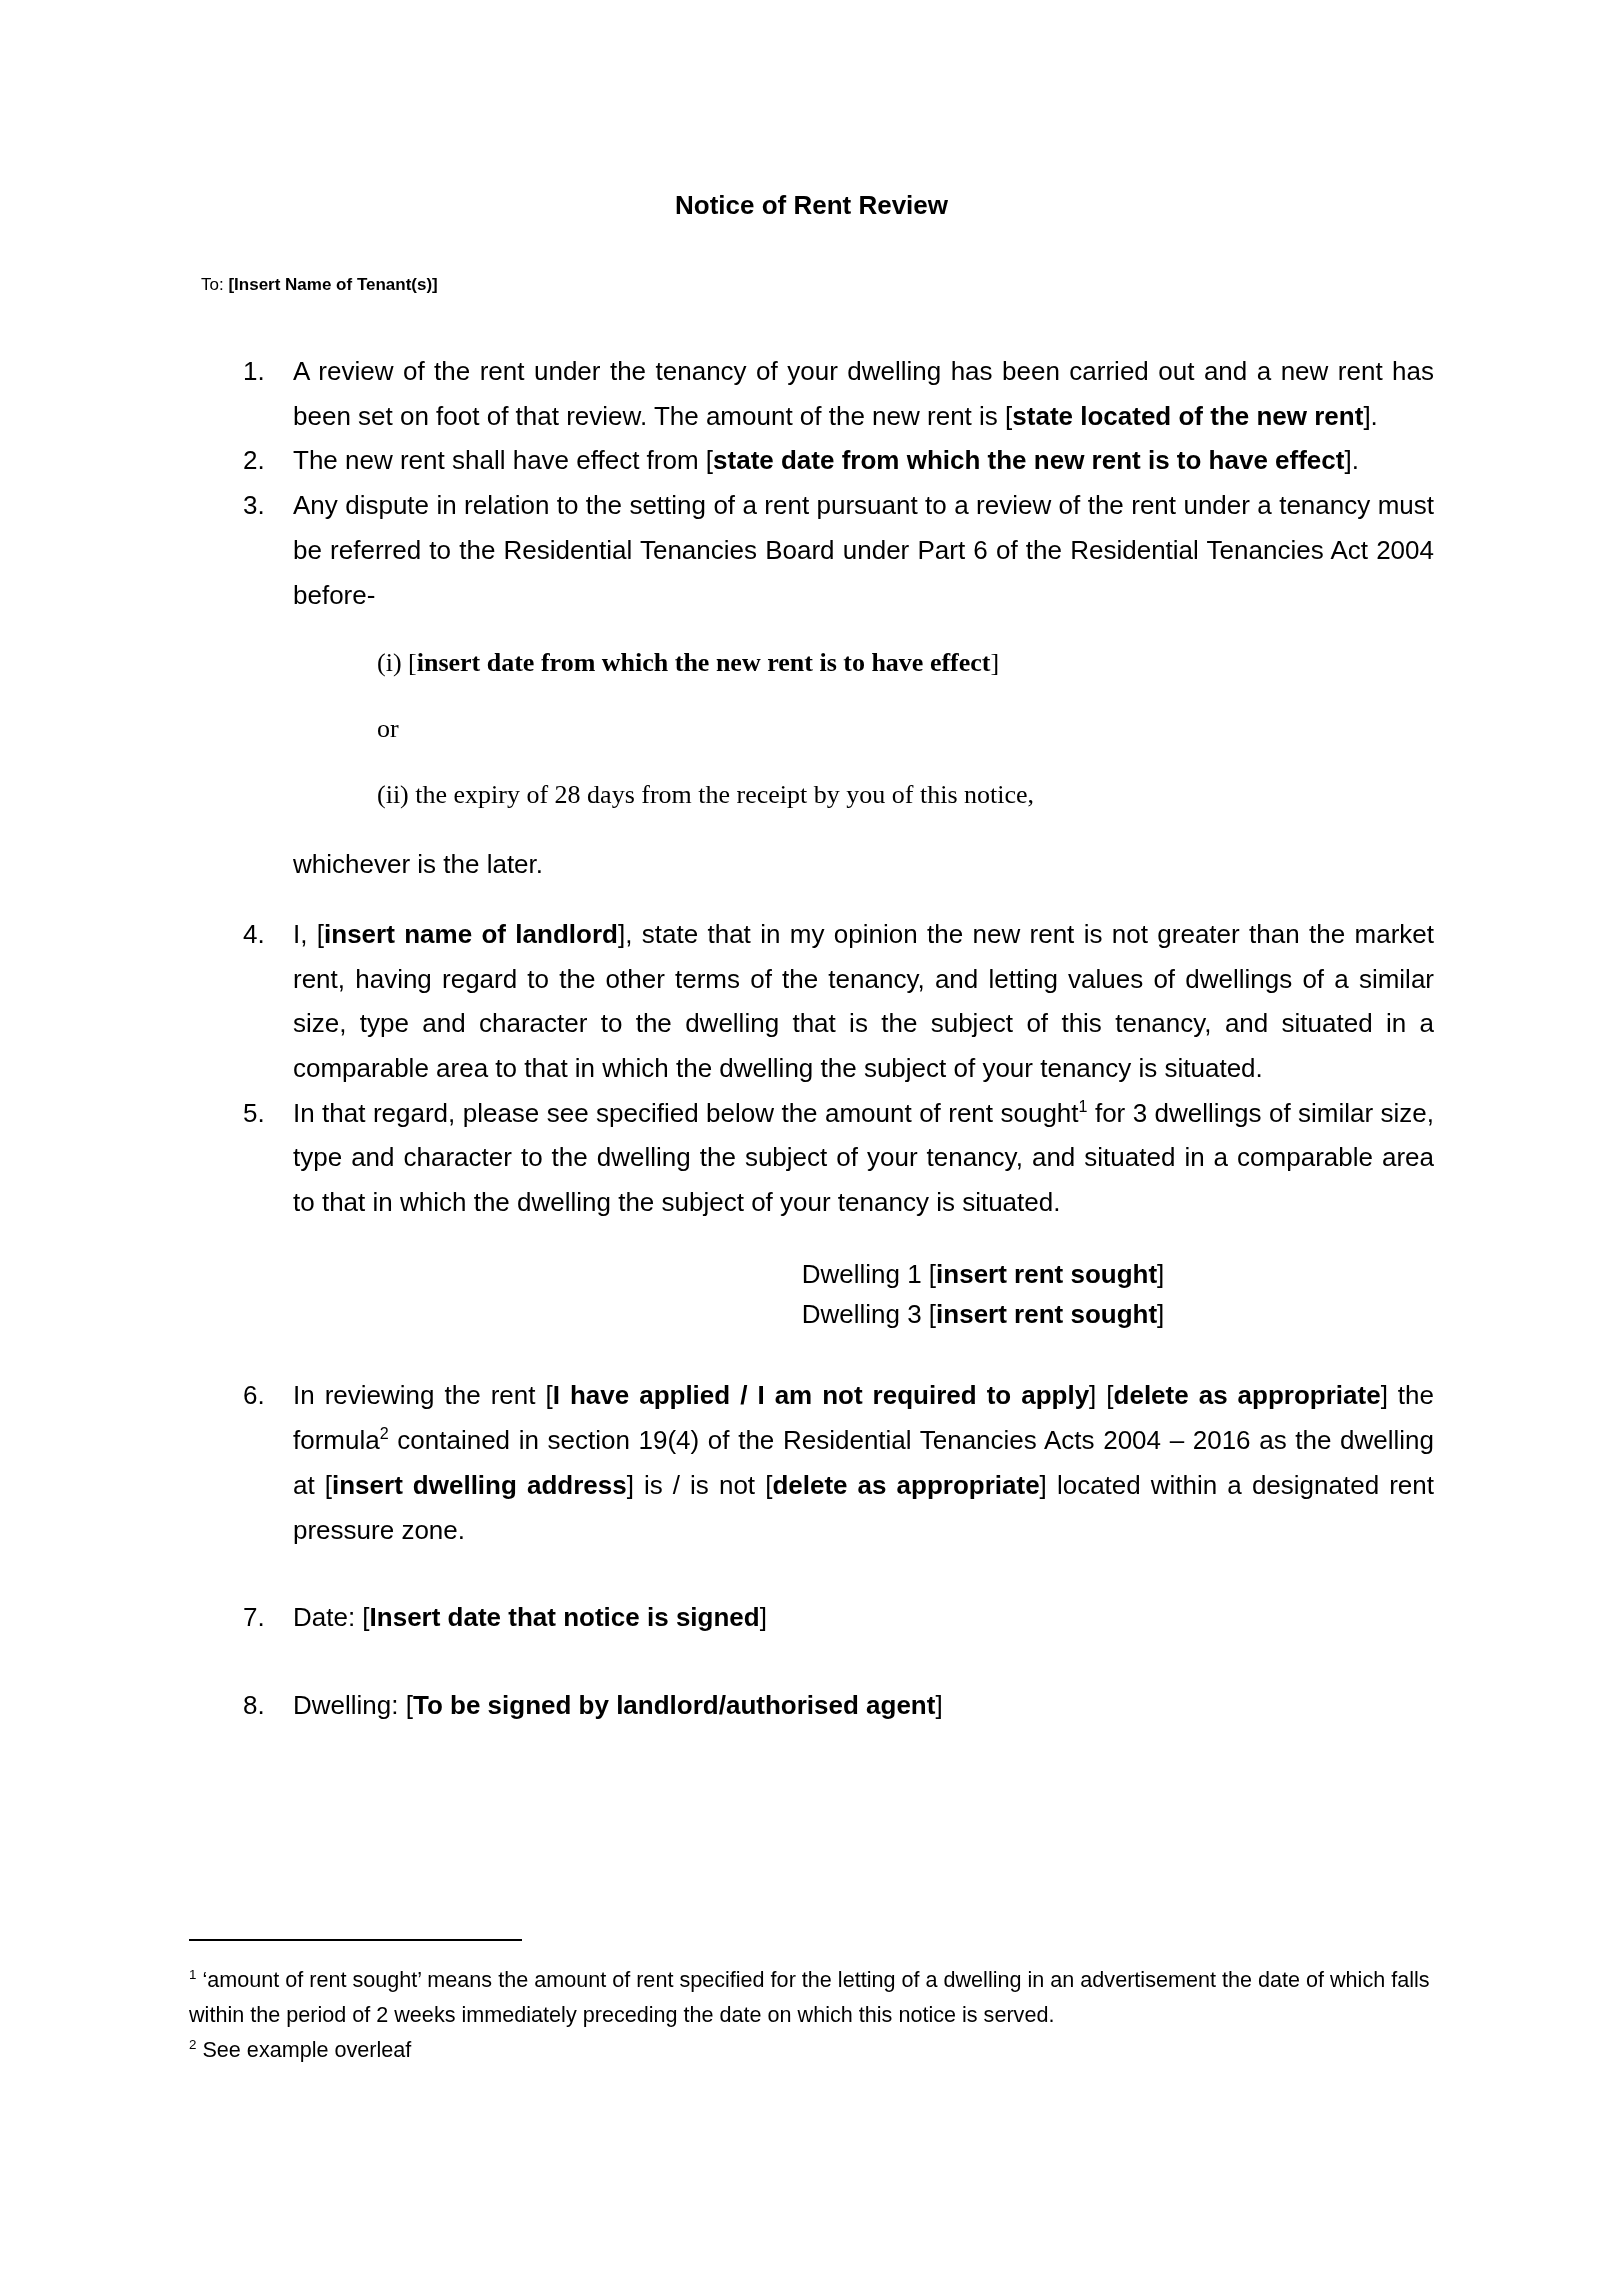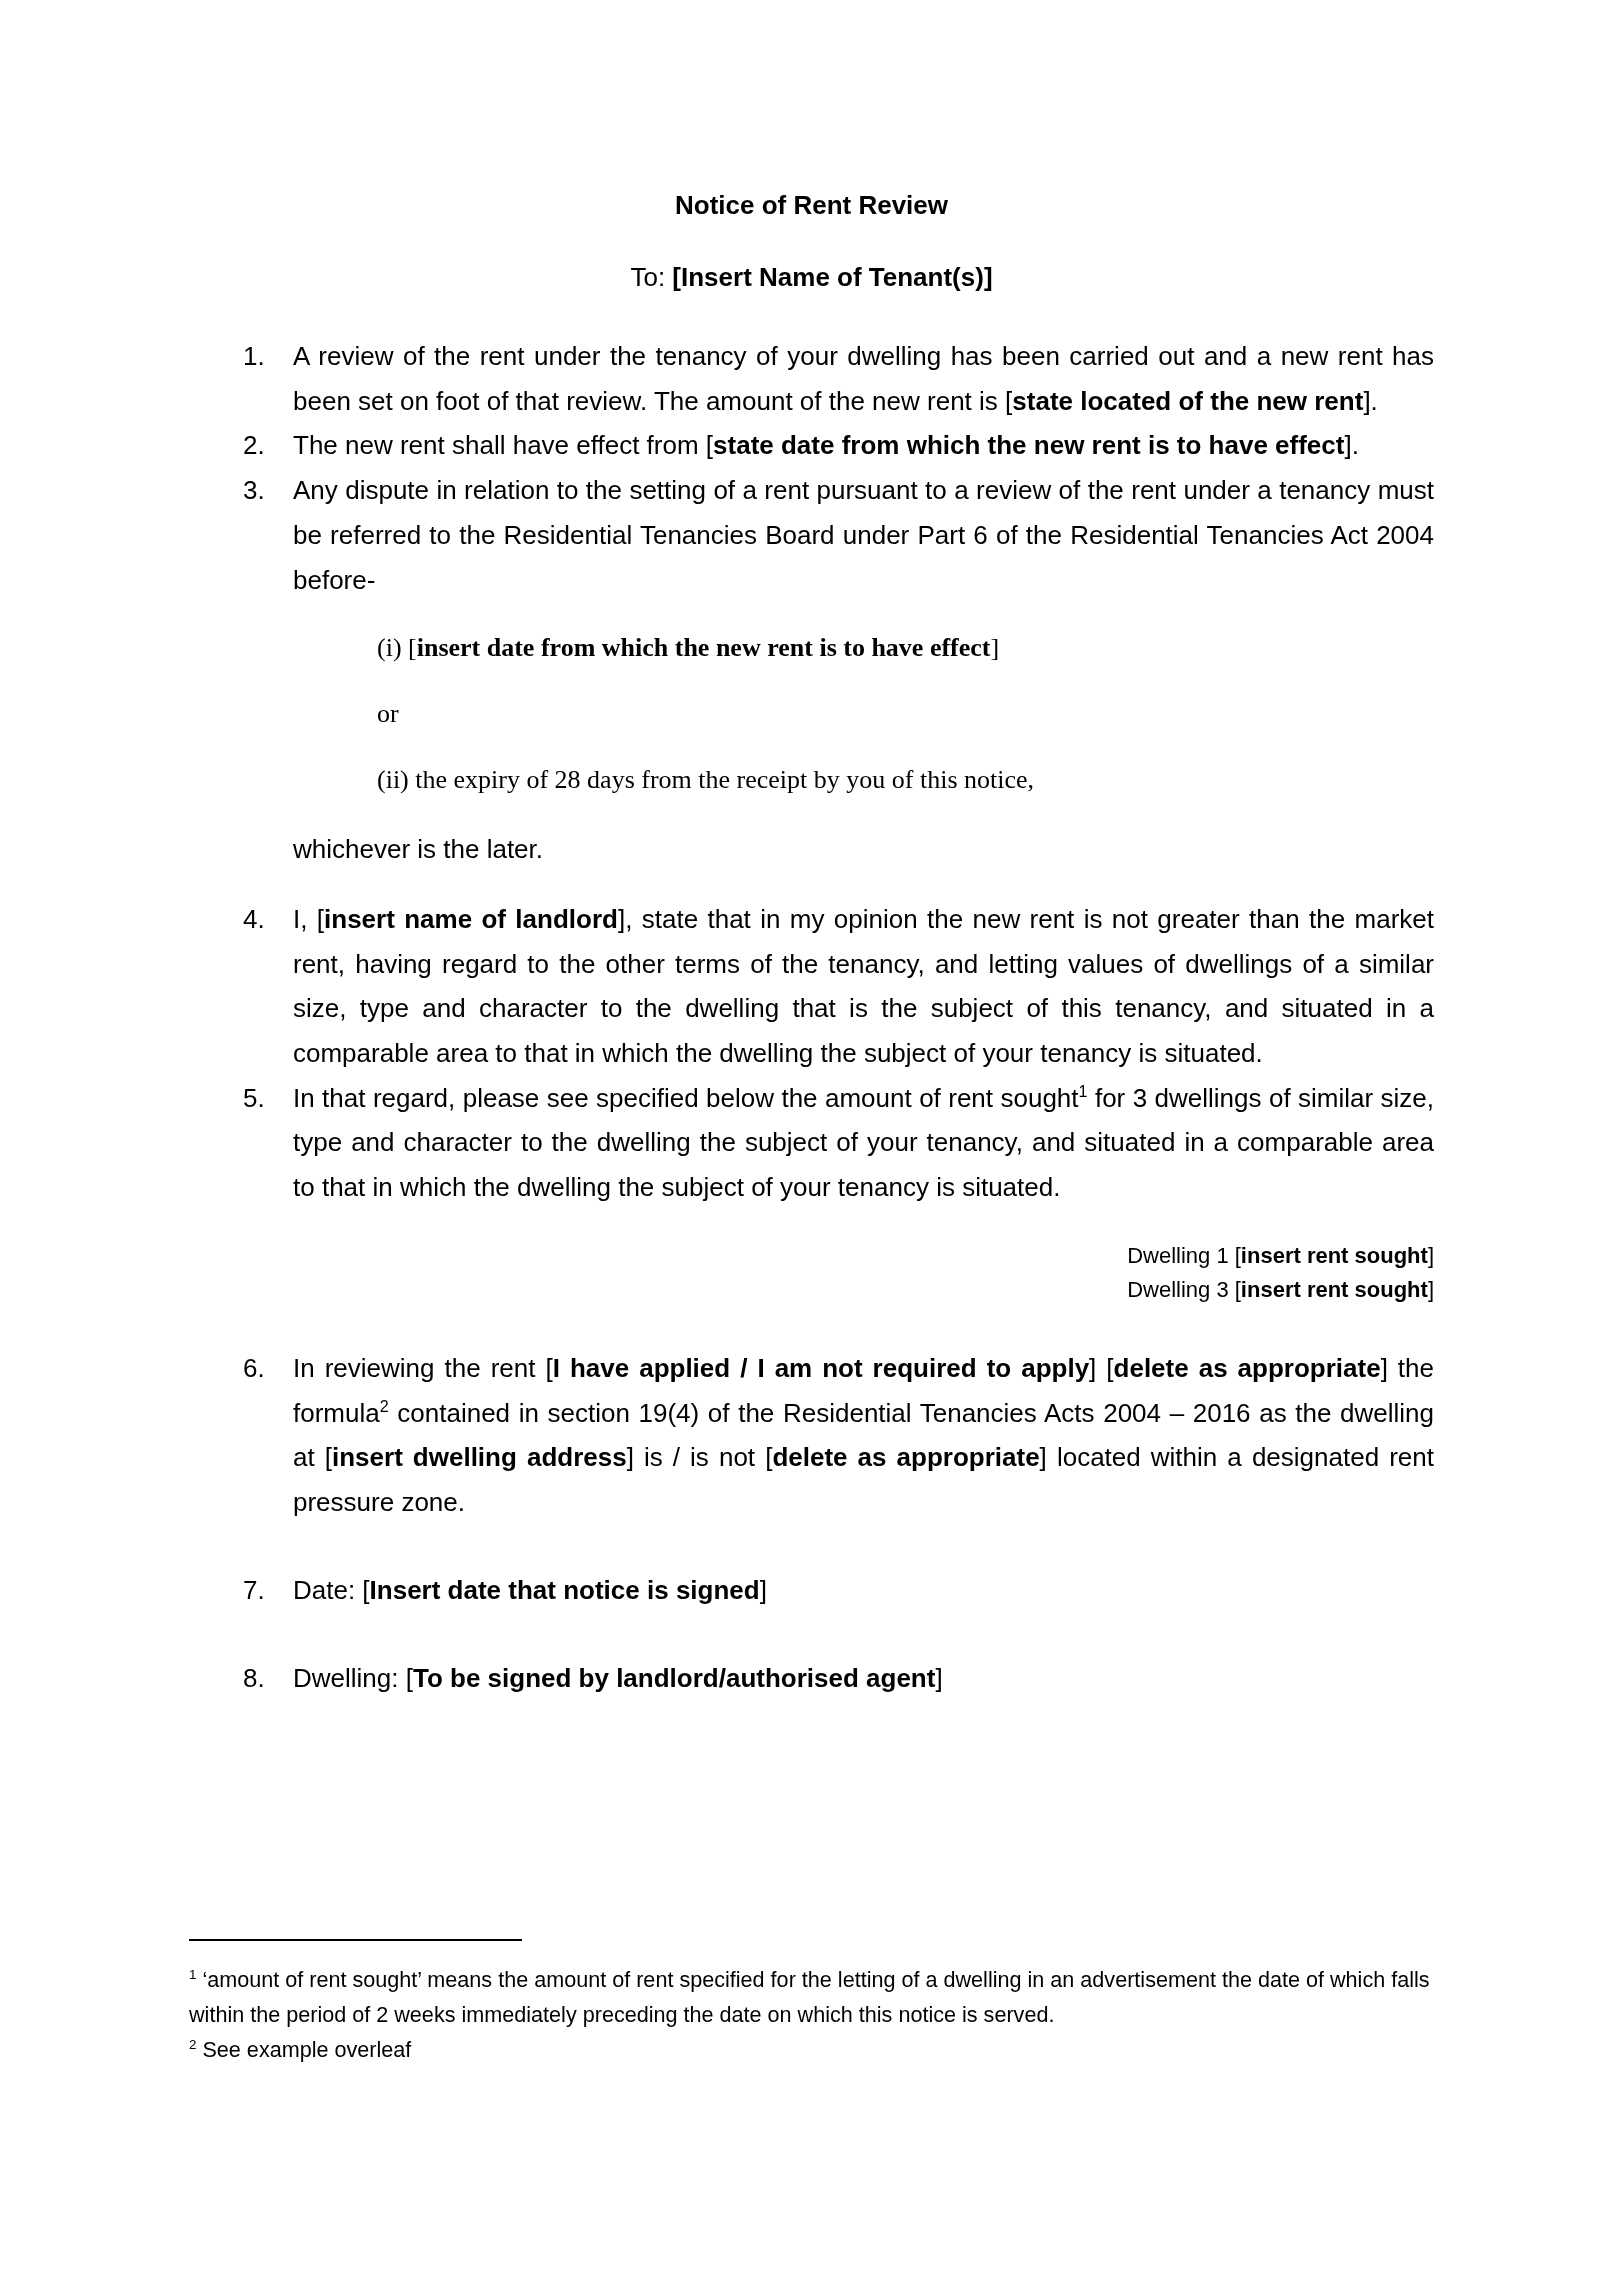--- a/index.html
+++ b/index.html
@@ -31,25 +31,25 @@
     text-align: center;
     font-weight: bold;
     font-size: 26px;
     line-height: 1.0;
     margin: 0;
     padding-top: 192px;
   }
 
   
   .to-line {
-    font-size: 26px;
+    font-size: 17px;
     line-height: 1.0;
-    margin: 0;
+    margin: 12px;
     padding-top: 46px;
-    text-align: center;
+    text-align: left;
   }
 
   
   ol.clauses {
     list-style: none;
     margin: 0;
     padding: 0;
     font-size: 26px;
   }
   ol.clauses > li {
@@ -90,26 +90,26 @@
     line-height: 1.72;
     margin: 0;
     padding-left: 104px;
     padding-top: 23.5px;
     text-align: left;
   }
   .after-whichever { height: 25.5px; }
 
   
   .dwellings {
-    font-size: 22px;
+    font-size: 26px;
     line-height: 1.55;
     padding-left: 343px;
     padding-top: 29px;
     padding-bottom: 5.9px;
-    text-align: right;
+    text-align: center;
   }
   .dwellings div { white-space: nowrap; }
 
   b { font-weight: bold; }
   sup {
     font-size: 0.62em;
     vertical-align: super;
     line-height: 0;
   }
 

